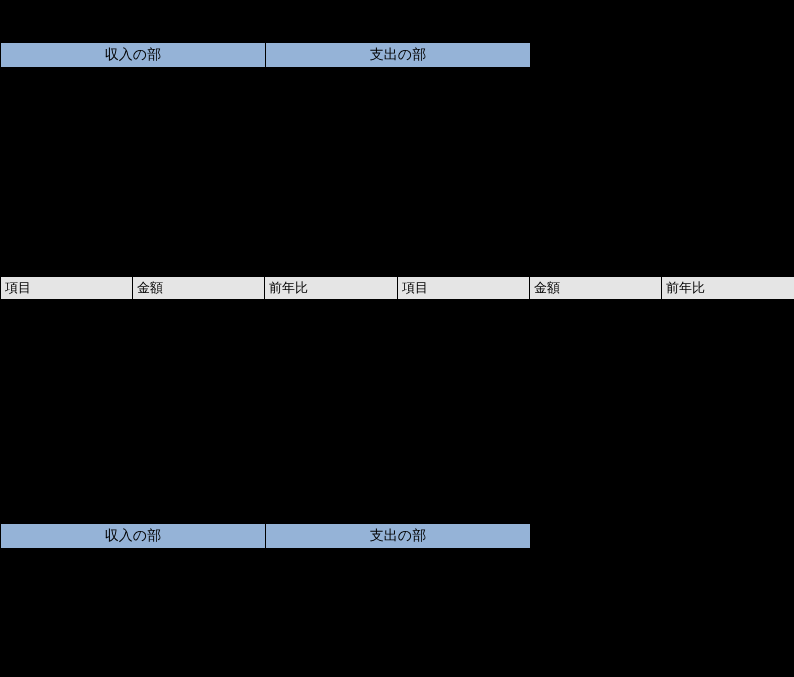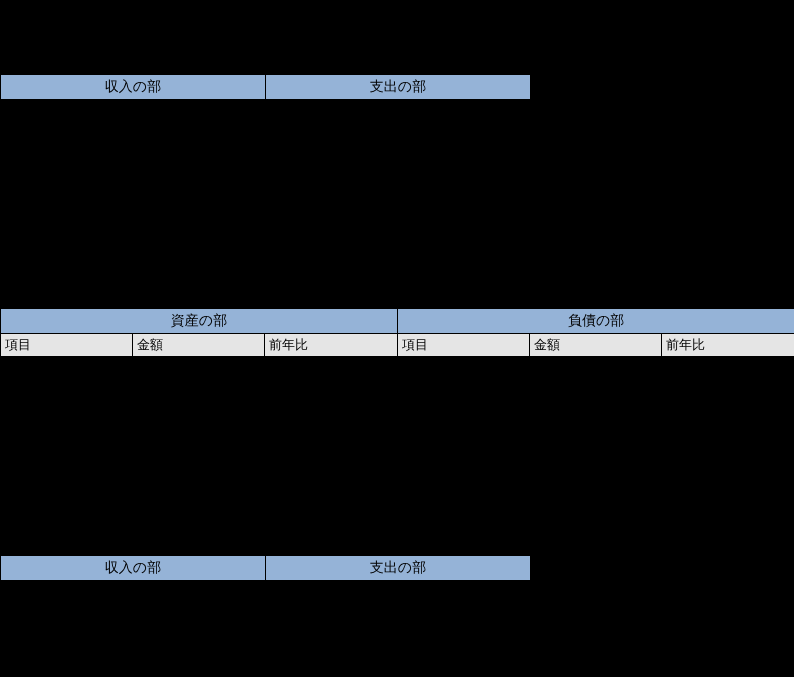--- a/index.html
+++ b/index.html
@@ -13,21 +13,20 @@
     position: relative;
     font-family: "Liberation Serif", "DejaVu Serif", serif;
     color: #000000;
     overflow: hidden;
   }
 
   .section {
     position: absolute;
     left: 0;
     width: 794px;
-    margin-top: 32px;
   }
 
   .heading {
     font-size: 14px;
     line-height: 18px;
     padding-left: 8px;
     white-space: nowrap;
     color: #000000;
   }
 
@@ -153,24 +152,20 @@
   <table class="fin t2">
     <colgroup>
       <col class="c2-item">
         <col class="c2-amt">
         <col class="c2-yoy">
       <col class="c2-item">
         <col class="c2-amt">
         <col class="c2-yoy">
     </colgroup>
     <thead>
-      <tr class="hdr">
-        <th colspan="3">資産の部</th>
-        <th colspan="3">負債の部</th>
-      </tr>
       <tr class="subhdr">
         <th>項目</th>
         <th>金額</th>
         <th>前年比</th>
         <th>項目</th>
         <th>金額</th>
         <th>前年比</th>
       </tr>
     </thead>
     <tbody>

